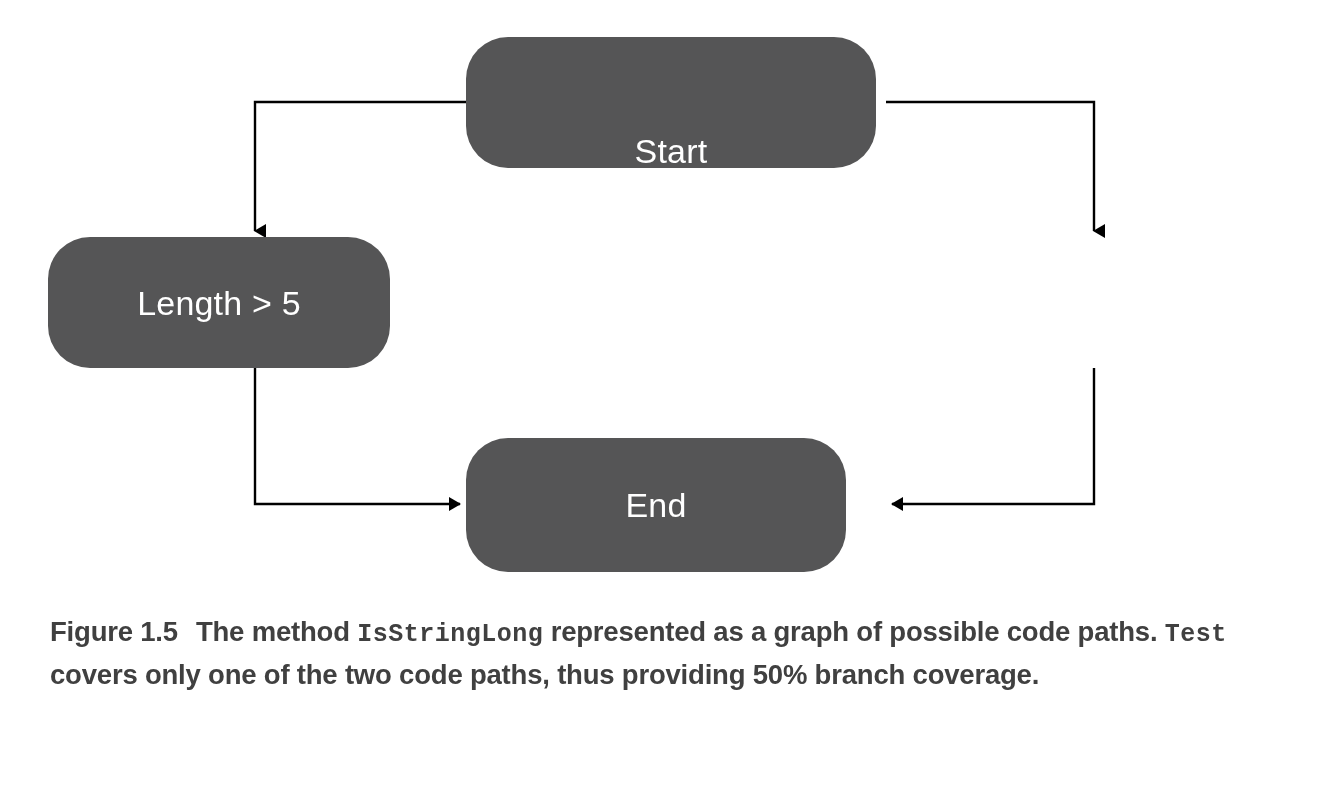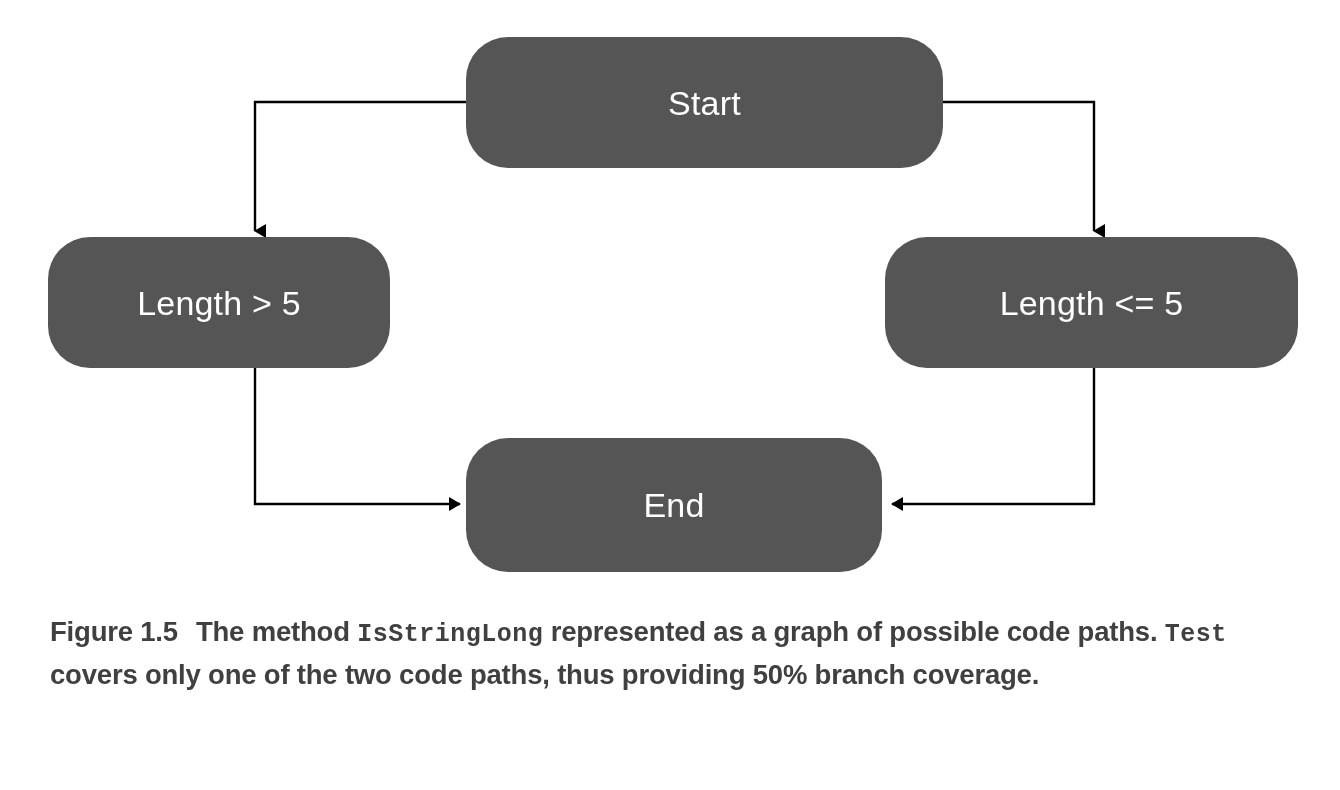--- a/index.html
+++ b/index.html
@@ -41,24 +41,24 @@
     color: #ffffff;
     font-family: "Liberation Sans", sans-serif;
     font-size: 34px;
     font-weight: 400;
     letter-spacing: 0.2px;
     line-height: 1;
     box-sizing: border-box;
     user-select: none;
   }
 
-  #node-start      { left: 466px; top: 37px;  width: 477px; height: 131px; }
+  #node-start      { left: 466px; top: 37px;  width: 410px; height: 131px; align-items: flex-end; }
   #node-length-gt  { left: 48px;  top: 237px; width: 342px; height: 131px; }
   #node-length-lte { left: 885px; top: 237px; width: 413px; height: 131px; }
-  #node-end        { left: 466px; top: 438px; width: 416px; height: 134px; }
+  #node-end        { left: 466px; top: 438px; width: 380px; height: 134px; }
 
   
   #figure-caption {
     position: absolute;
     left: 50px;
     top: 612px;
     width: 1250px;
     color: #404040;
     font-family: "Liberation Sans", sans-serif;
     font-weight: bold;
@@ -104,23 +104,20 @@
   </svg>
 
   <div class="node" id="node-start">
     <span>Start</span>
   </div>
 
   <div class="node" id="node-length-gt">
     <span>Length &gt; 5</span>
   </div>
 
-  <div class="node" id="node-length-lte">
-    <span>Length &lt;= 5</span>
-  </div>
 
   <div class="node" id="node-end">
     <span>End</span>
   </div>
 
 </div>
 
 <div id="figure-caption"><span class="fig-num">Figure 1.5</span><span>The method </span><span class="code">IsStringLong</span><span> represented as a graph of possible code paths. </span><span class="code">Test</span><span> covers only one of the two code paths, thus providing 50% branch coverage.</span></div>
 
 </body></html>

